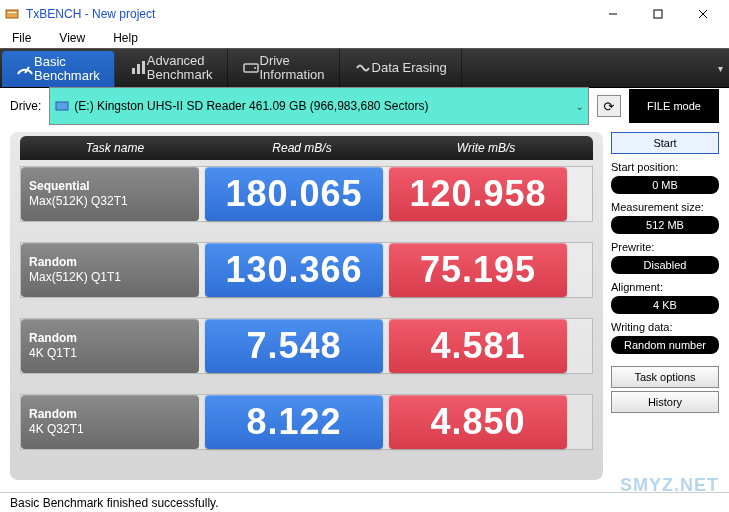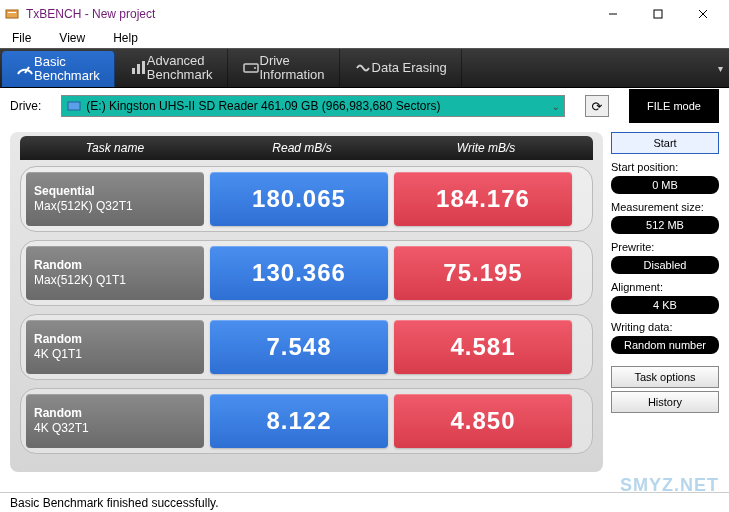--- a/index.html
+++ b/index.html
@@ -1,48 +1,48 @@
 <!DOCTYPE html>
 <html><head>
 <meta charset="utf-8">
 <style>
 * { box-sizing: border-box; margin: 0; padding: 0; }
 body { font-family: "Segoe UI", Tahoma, sans-serif; font-size: 12px; background: #fff; width: 729px; height: 512px; overflow: hidden; position: relative; }
 .titlebar { display: flex; align-items: center; height: 28px; padding: 0 4px; }
 .titlebar-icon { width: 16px; height: 16px; margin-right: 6px; display: inline-flex; align-items: center; justify-content: center; }
-.titlebar-title { flex: 1; font-size: 12px; color: #701a75; }
+.titlebar-title { flex: 1; font-size: 12px; color: #1d4ed8; }
 .win-btns { display: flex; }
 .win-btn { width: 45px; height: 28px; display: flex; align-items: center; justify-content: center; }
 .win-btn svg { stroke: #000; fill: none; }
 .menubar { display: flex; gap: 16px; padding: 2px 6px; height: 20px; align-items: center; }
 .menubar span { padding: 1px 6px; font-size: 12px; }
 .tab-strip { background: linear-gradient(#3a3a3a, #1e1e1e); display: flex; height: 40px; align-items: stretch; border-top: 1px solid #555; border-bottom: 1px solid #000; }
 .tab { display: flex; align-items: center; padding: 0 14px; color: #ddd; font-size: 13px; border-right: 1px solid rgba(0,0,0,0.4); cursor: pointer; }
 .tab.active { background: linear-gradient(#2a6fcf, #1e5db8); color: #fff; border-radius: 4px 4px 0 0; margin: 2px 0 0 2px; }
 .tab-icon { width: 18px; height: 18px; display: inline-flex; align-items: center; justify-content: center; }
 .tab-text { line-height: 1.1; }
 .tab-chev { margin-left: auto; padding: 0 6px; color: #ccc; font-size: 10px; align-self: center; }
-.drive-row { display: flex; align-items: center; padding: 6px 10px; gap: 20px; height: 36px; }
+.drive-row { display: flex; align-items: center; padding: 6px 10px; gap: 8px; height: 36px; }
 .drive-row label { font-size: 12px; }
-.drive-select { flex: 1; height: 22px; border: 1px solid #888; background: #14b8a6; display: flex; align-items: center; padding: 0 4px; font-size: 12px; position: relative; }
+.drive-select { flex: 1; height: 38px; border: 1px solid #888; background: #5eead4; display: flex; align-items: center; padding: 0 4px; font-size: 12px; position: relative; }
 .drive-select .dicon { width: 16px; height: 14px; margin-right: 4px; display:inline-flex; align-items:center; justify-content:center;}
 .drive-select .chev { margin-left: auto; font-size: 10px; color: #444; }
 .refresh-btn { width: 24px; height: 22px; border: 1px solid #888; background: #eee; display: flex; align-items: center; justify-content: center; font-size: 13px; }
 .file-mode-btn { width: 90px; height: 34px; background: #000; color: #fff; font-size: 11px; display: flex; align-items: center; justify-content: center; border: 1px solid #000; }
 .main { display: flex; padding: 8px 10px 0 10px; gap: 8px; }
 .bench-area { flex: 1; background: linear-gradient(#e8e8e8, #d5d5d5); border-radius: 8px; padding: 4px 10px 10px 10px; }
 .bench-header { display: flex; background: linear-gradient(#3a3a3a, #1a1a1a); border-radius: 6px 6px 0 0; height: 24px; align-items: center; color: #fff; font-style: italic; font-size: 12px; margin-bottom: 6px; }
 .bench-header > div { text-align: center; }
 .hdr-task { width: 190px; }
 .hdr-read { width: 184px; }
 .hdr-write { width: 184px; }
-.bench-row { display: flex; gap: 6px; border: 1px solid #bbb; border-radius: 16px; padding: 5px; margin-bottom: 8px; background: rgba(255,255,255,0.3); }
+.bench-row { display: flex; gap: 6px; border: 1px solid #bbb; border-radius: 0; margin-bottom: 20px; background: rgba(255,255,255,0.3); }
 .task-cell { width: 178px; background: linear-gradient(#8a8a8a, #6a6a6a); border-radius: 4px; color: #fff; padding: 10px 8px; font-size: 12px; line-height: 1.25; display: flex; flex-direction: column; justify-content: center; box-shadow: inset 0 1px 0 rgba(255,255,255,0.2); }
 .task-cell .t1 { font-weight: bold; }
-.val-cell { width: 178px; border-radius: 4px; color: #fff; font-family: "Arial Black", Arial, sans-serif; font-weight: 900; font-size: 24px; letter-spacing: 1px; display: flex; align-items: center; justify-content: center; height: 54px; box-shadow: inset 0 1px 0 rgba(255,255,255,0.25), 0 1px 2px rgba(0,0,0,0.2); }
+.val-cell { width: 178px; border-radius: 4px; color: #fff; font-family: "Arial Black", Arial, sans-serif; font-weight: 900; font-size: 36px; letter-spacing: 1px; display: flex; align-items: center; justify-content: center; height: 54px; box-shadow: inset 0 1px 0 rgba(255,255,255,0.25), 0 1px 2px rgba(0,0,0,0.2); }
 .val-read { background: linear-gradient(#4a8ff0, #2f6fd4); }
 .val-write { background: linear-gradient(#f05a6a, #d83c4c); }
 .sidebar { width: 108px; display: flex; flex-direction: column; gap: 3px; }
 .side-btn { height: 22px; border: 1px solid #888; background: linear-gradient(#fdfdfd,#e2e2e2); font-size: 11px; display: flex; align-items: center; justify-content: center; cursor: pointer; }
 .side-btn.start { border: 1.5px solid #2860c0; background: #eaf2ff; }
 .side-label { font-size: 11px; margin-top: 4px; color: #000; }
 .side-val { height: 18px; background: #000; color: #fff; font-size: 11px; display: flex; align-items: center; justify-content: center; border-radius: 8px; }
 .statusbar { position: absolute; bottom: 0; left: 0; right: 0; height: 20px; border-top: 1px solid #ccc; padding: 2px 10px; font-size: 12px; display: flex; align-items: center; }
 .watermark { position: absolute; right: 10px; bottom: 16px; font-size: 18px; color: rgba(120,180,220,0.55); font-weight: bold; letter-spacing: 1px; pointer-events: none; }
 </style>
@@ -150,21 +150,21 @@
       <div class="hdr-read">Read mB/s</div>
       <div class="hdr-write">Write mB/s</div>
     </div>
 
     <div class="bench-row">
       <div class="task-cell">
         <span class="t1">Sequential</span>
         <span>Max(512K) Q32T1</span>
       </div>
       <div class="val-cell val-read">180.065</div>
-      <div class="val-cell val-write">184.176</div>
+      <div class="val-cell val-write">120.958</div>
     </div>
 
     <div class="bench-row">
       <div class="task-cell">
         <span class="t1">Random</span>
         <span>Max(512K) Q1T1</span>
       </div>
       <div class="val-cell val-read">130.366</div>
       <div class="val-cell val-write">75.195</div>
     </div>

